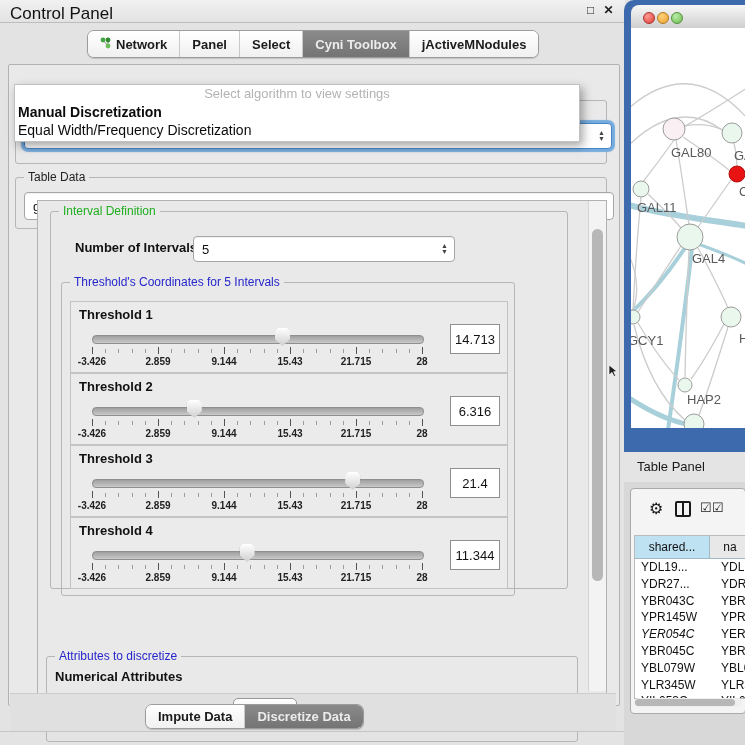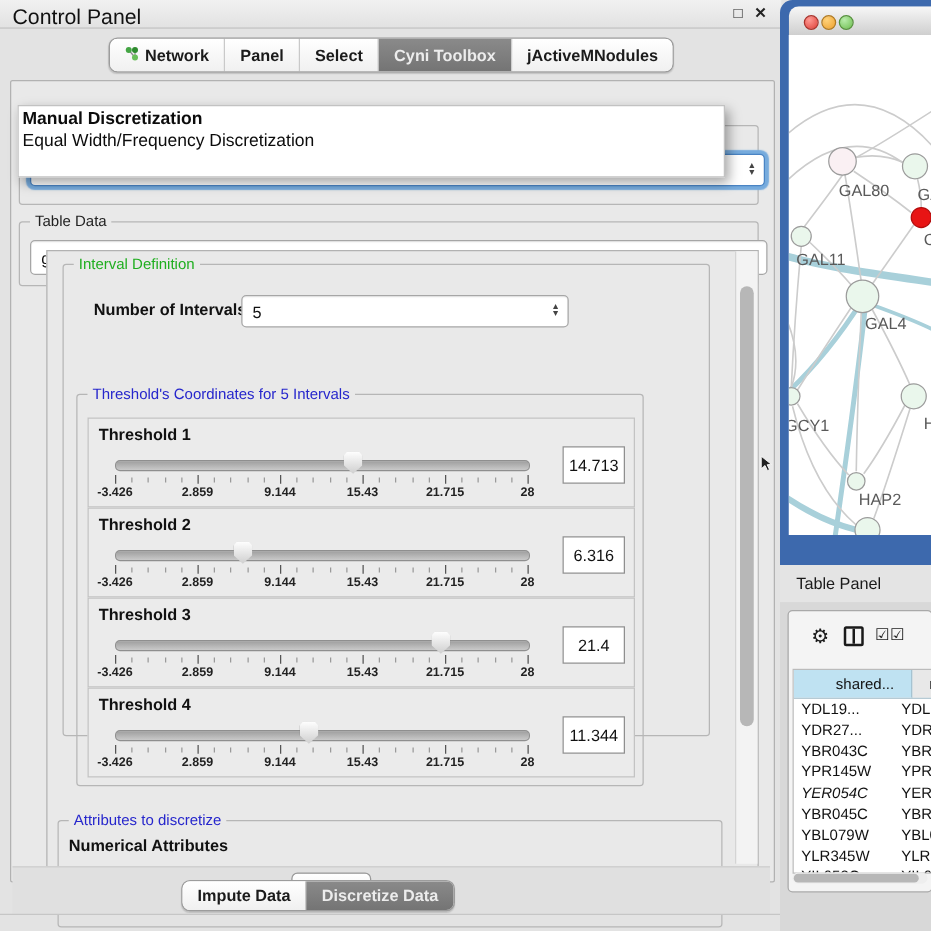--- a/index.html
+++ b/index.html
@@ -130,21 +130,21 @@
           <span class="gtitle green">Interval Definition</span>
           <span class="abs txt" style="left:24px;top:28px;font-size:13px;font-weight:bold;color:#111;">Number of Intervals</span>
           <div class="combo abs" style="left:142px;top:24px;width:244px;height:24px;">
             <span>5</span>
             <span class="stepper">
                 <span>▲</span>
                 <span>▼</span>
               </span>
           </div>
 
-          <div class="abs group" style="left:10px;top:70px;width:452px;height:312px;margin-top:33px;">
+          <div class="abs group" style="left:10px;top:70px;width:452px;height:312px;">
             <span class="gtitle blue">Threshold's Coordinates for 5 Intervals</span>
             <div id="thr-container">
                 <div class="thr" style="top: 18px;">
                   <div class="tlabel">Threshold 1</div>
                   <div class="track"></div>
                   <div class="thumb" style="left: 203.975px;"></div>
                   <div class="ticks">
                     <div class="tick major" style="left: 0px;"></div>
                     <div class="tick" style="left: 13.2px;"></div>
                     <div class="tick" style="left: 26.4px;"></div>
@@ -324,20 +324,21 @@
           <span>Impute Data</span>
         </div>
         <div class="segitem sel">
           <span>Discretize Data</span>
         </div>
       </div>
     <div class="abs" style="left:0;top:708px;width:624px;height:1px;background:#c6c6c6;"></div>
   </div>
 
   <div class="abs" id="algo-popup">
+    <div class="prompt">Select algorithm to view settings</div>
     <div class="opt bold">Manual Discretization</div>
     <div class="opt">Equal Width/Frequency Discretization</div>
   </div>
 
   <svg class="abs" style="left:608px;top:364px;" width="10" height="14">
     <polygon points="1,1 1,11 4,8.4 6,12.5 7.6,11.6 5.7,7.8 9,7.4" fill="#222" stroke="#fff" stroke-width="0.7"></polygon>
   </svg>
 
   <div class="abs" id="net-frame" style="background: rgb(61, 105, 173);"></div>
   <div class="abs" id="net-titlebar">
@@ -397,21 +398,21 @@
   <div class="abs" id="tp-body">
     <div id="tp-panel">
       <span class="tp-icon" style="left:18px;top:10px;font-size:16px;">⚙</span>
       <div class="tp-icon" style="left:44px;top:12px;width:12px;height:12px;border:2px solid #1a1a1a;border-radius:2px;">
         <div style="position:absolute;left:5px;top:0;width:2px;height:12px;background:#1a1a1a;"></div>
       </div>
       <span class="tp-icon" style="left:69px;top:11px;font-size:13px;">☑</span>
       <span class="tp-icon" style="left:81px;top:11px;font-size:13px;">☑</span>
       <div id="tp-table">
         <div class="tp-hrow" id="tp-hrow">
-            <div class="tp-hcell hl" style="width: 74px; padding-left: 20px;">shared...</div>
+            <div class="tp-hcell hl" style="width: 74px;">shared...</div>
             <div class="tp-hcell" style="width: 40px;">na</div>
           </div>
         <div id="tp-rows">
             <div class="tp-row">
               <div class="tp-cell" style="width: 74px;">YDL19...</div>
               <div class="tp-cell" style="width: 40px;">YDL1</div>
             </div>
             <div class="tp-row">
               <div class="tp-cell" style="width: 74px;">YDR27...</div>
               <div class="tp-cell" style="width: 40px;">YDR2</div>

